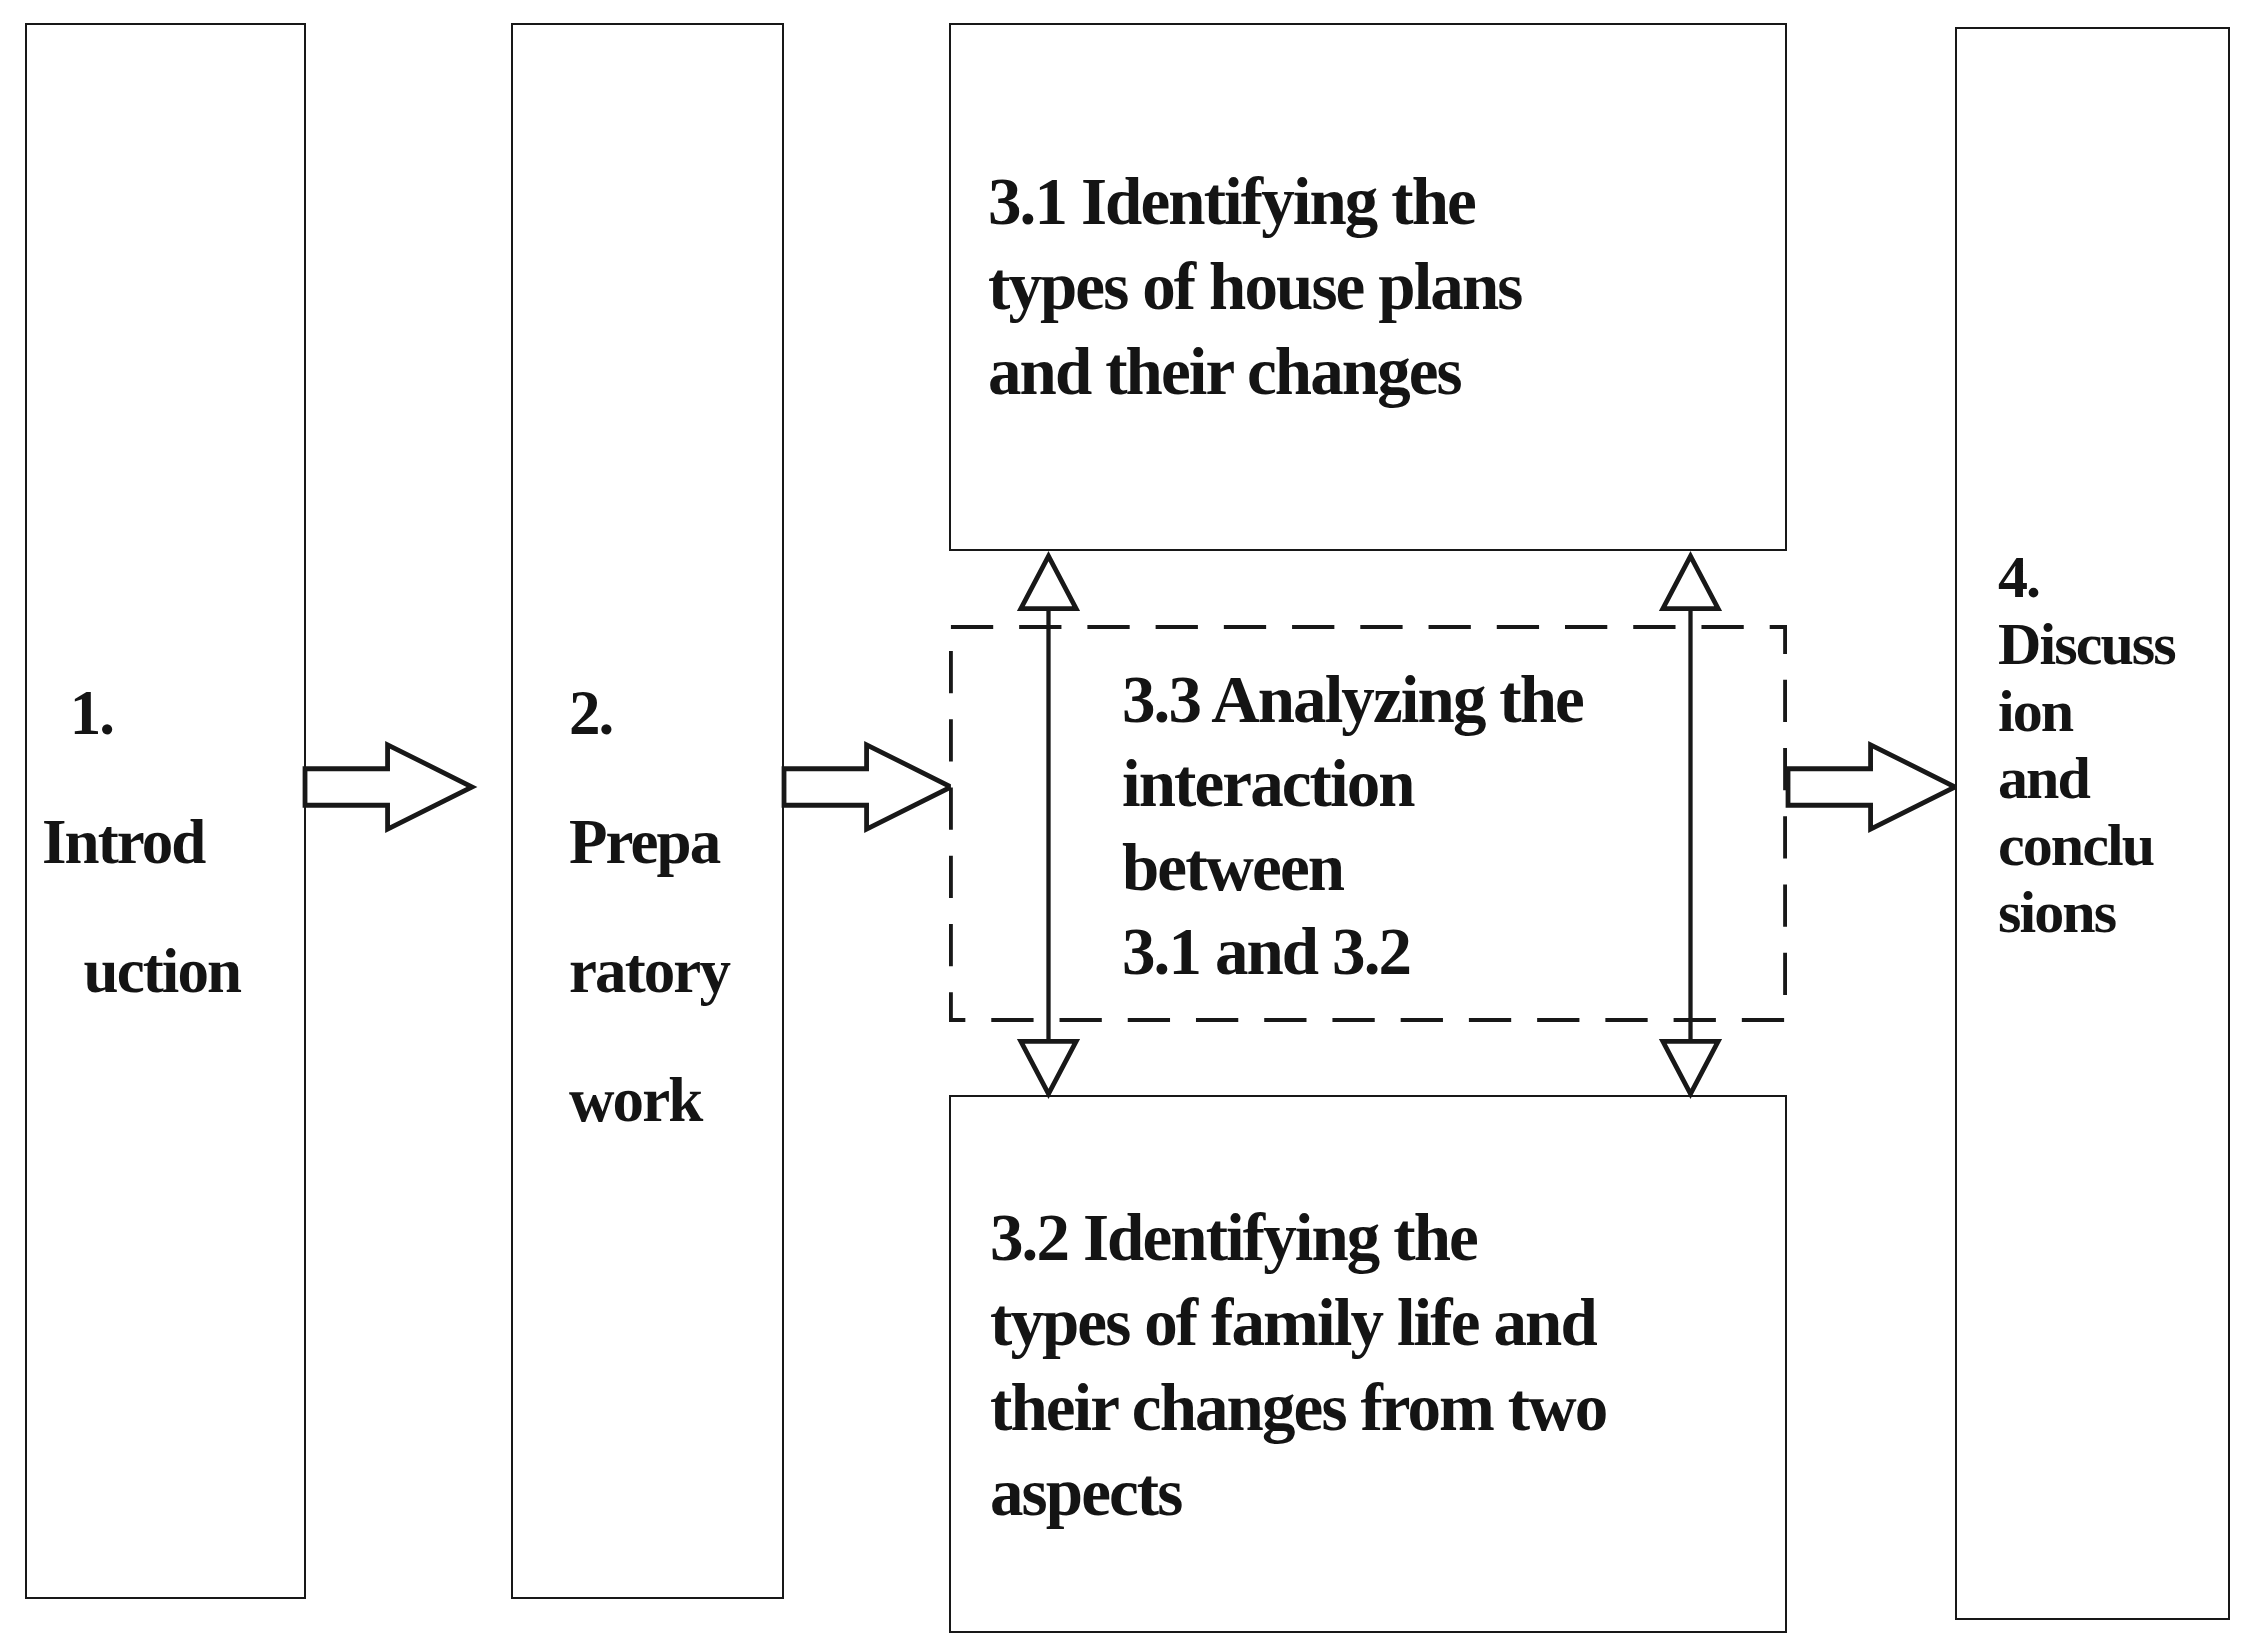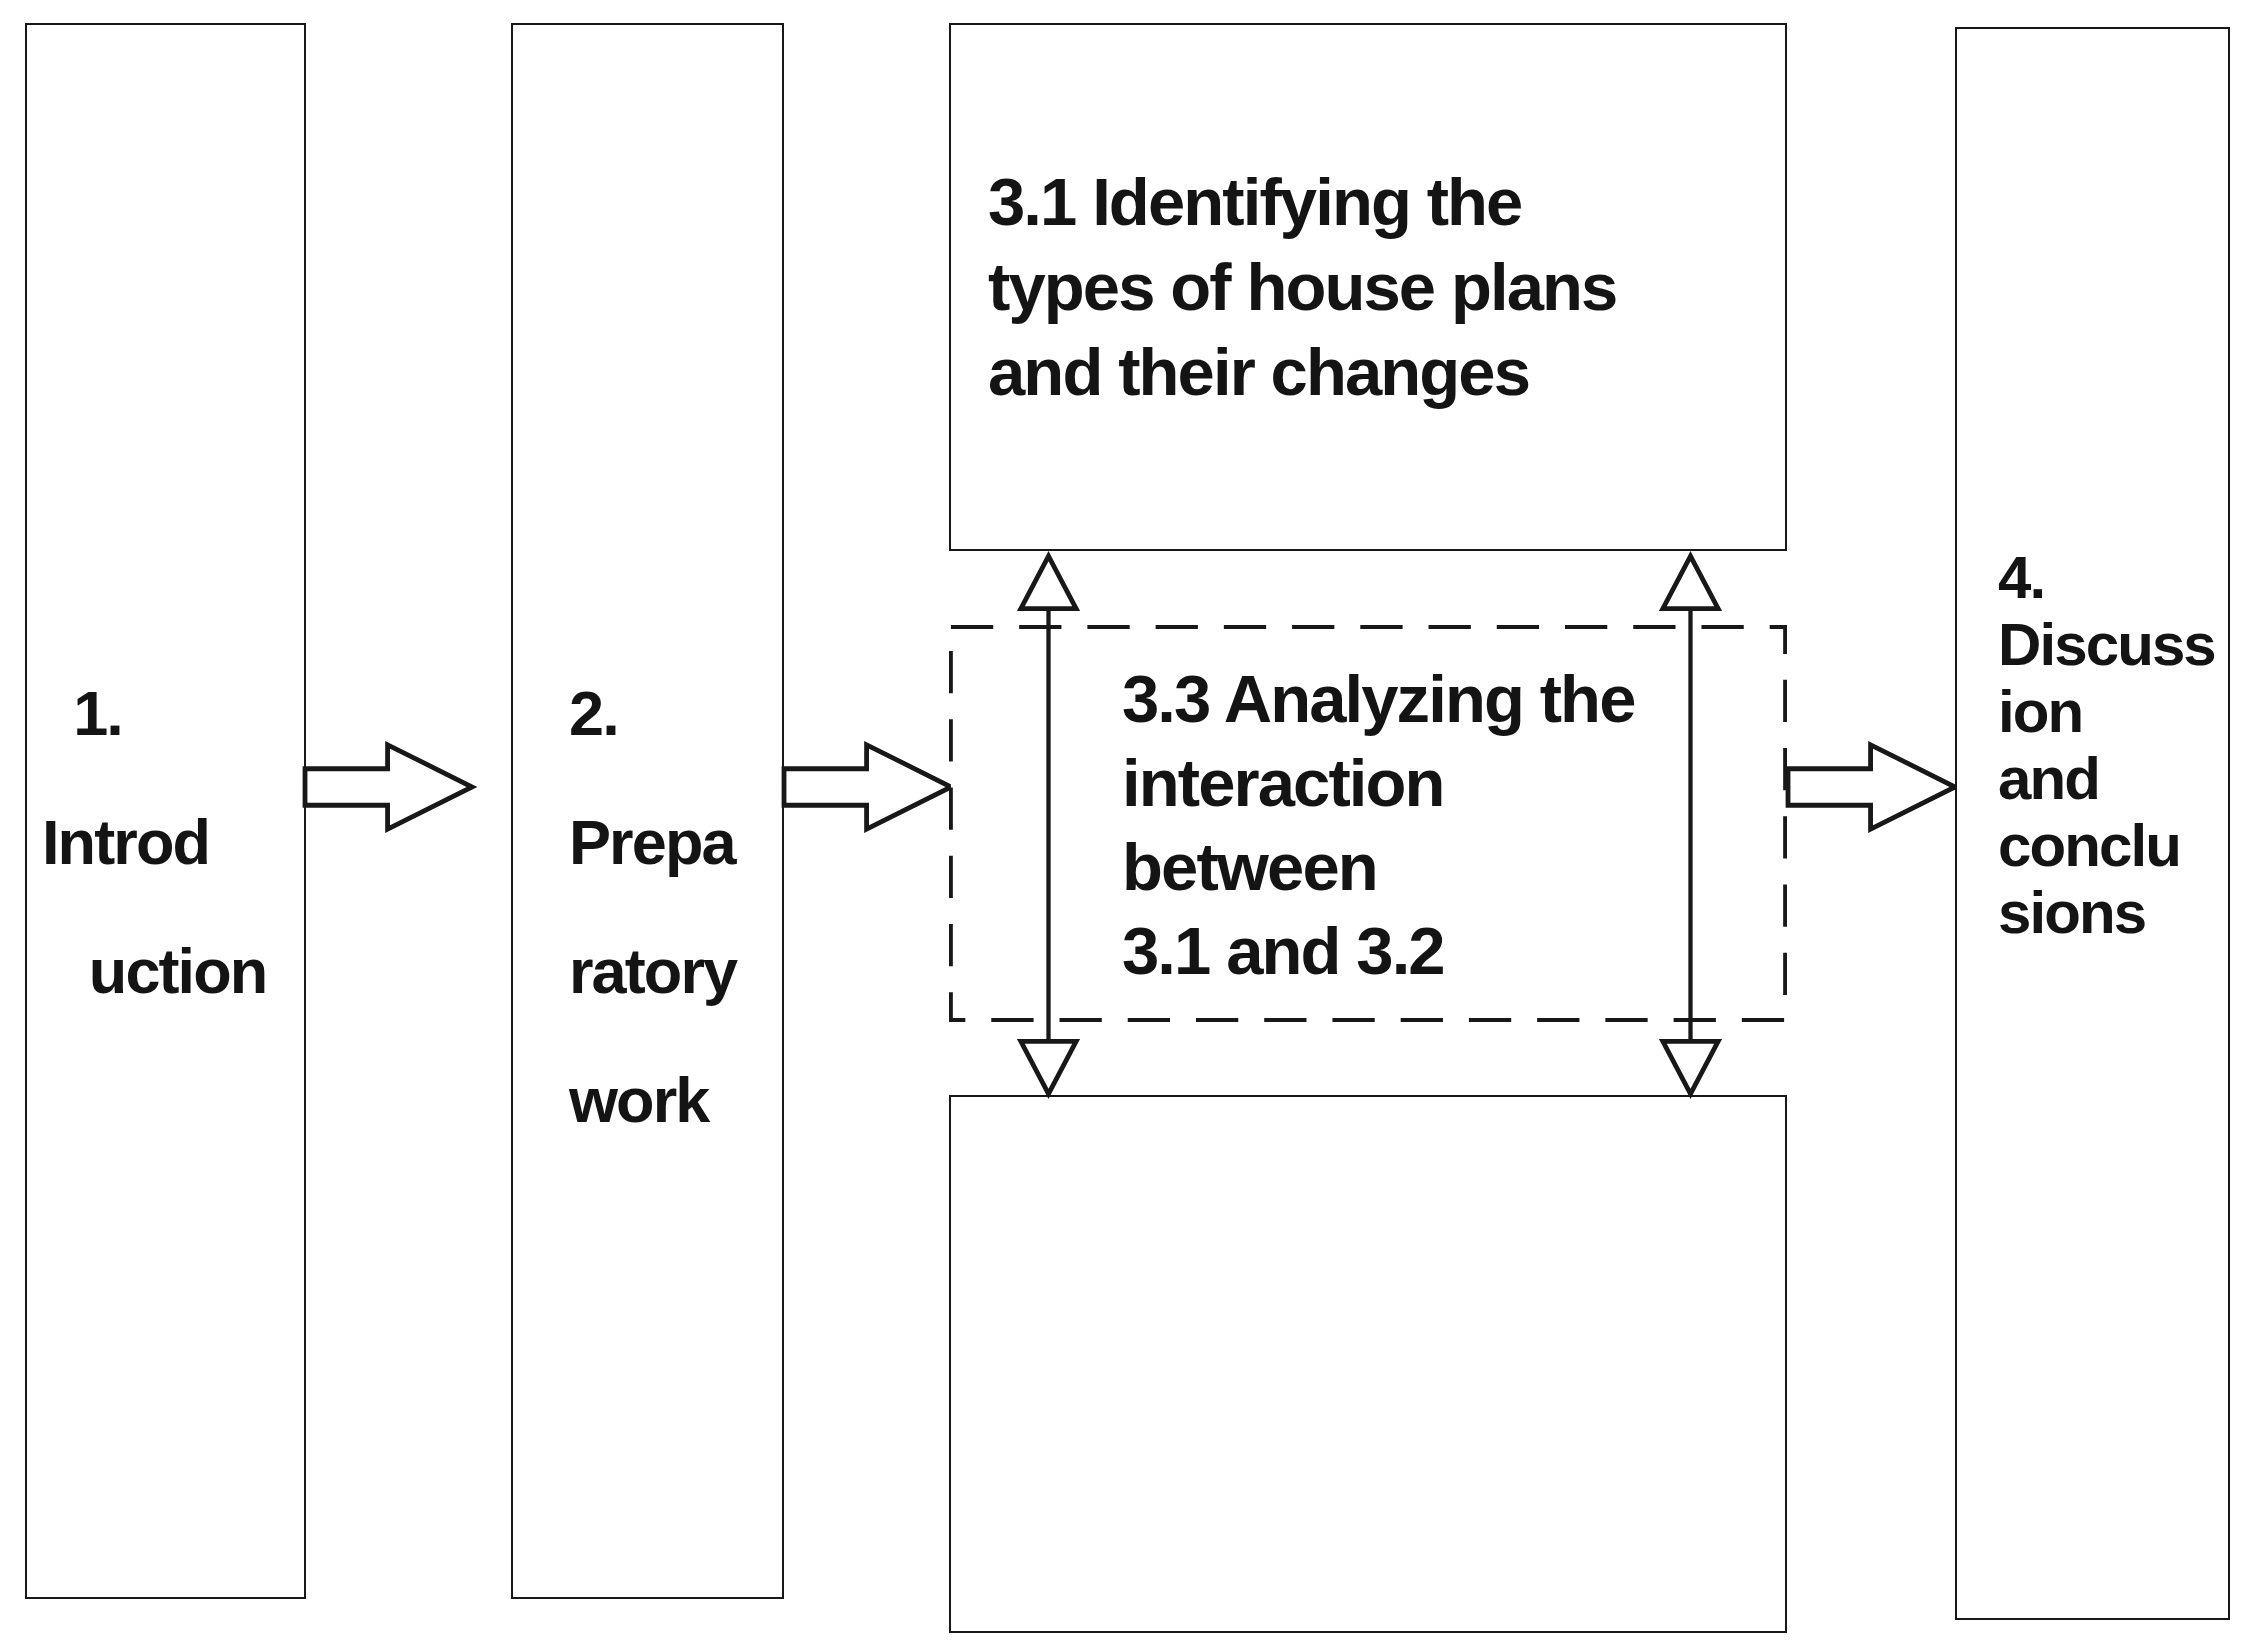--- a/index.html
+++ b/index.html
@@ -16,20 +16,21 @@
     border:2.9px solid #181818;
     background:#ffffff;
     box-sizing:border-box;
   }
   .label{
     position:absolute;
     font-weight:700;
     color:#141414;
     white-space:pre;
     letter-spacing:-1.9px;
+    font-family:Liberation Serif, serif;
   }
   .side-label{ font-size:63px; line-height:129px; }
   .col4-label{ font-size:60px; line-height:67px; }
   .mid-label{ font-size:67px; line-height:85px; }
   .mid-label-tight{ font-size:67px; line-height:84px; }
   svg.connector{ position:absolute; overflow:visible; }
 </style>
 </head>
 <body>
 
@@ -61,20 +62,24 @@
 
   <svg class="connector" style="left:949px; top:625px;" width="838" height="397" viewBox="0 0 872 413">
     <rect x="2" y="2" width="868" height="409" fill="#ffffff" stroke="#181818" stroke-width="4" stroke-dasharray="44 27"></rect>
   </svg>
   <div class="label mid-label-tight" style="left:1122px; top:657px;">3.3 Analyzing the
 interaction
 between
 3.1 and 3.2</div>
 
   <div class="box" style="left:949px; top:1095px; width:838px; height:538px;"></div>
+  <div class="label mid-label" style="left:990px; top:1195px;">3.2 Identifying the
+types of family life and
+their changes from two
+aspects</div>
 
   <svg class="connector" style="left:1018px; top:551px;" width="61" height="548" viewBox="0 0 64 570">
     <line x1="32" y1="58" x2="32" y2="512" stroke="#181818" stroke-width="4.5"></line>
     <polygon points="32,3 3,58 61,58" fill="#ffffff" stroke="#181818" stroke-width="5" stroke-linejoin="miter"></polygon>
     <polygon points="3,512 61,512 32,567" fill="#ffffff" stroke="#181818" stroke-width="5" stroke-linejoin="miter"></polygon>
   </svg>
 
   <svg class="connector" style="left:1660px; top:551px;" width="61" height="548" viewBox="0 0 64 570">
     <line x1="32" y1="58" x2="32" y2="512" stroke="#181818" stroke-width="4.5"></line>
     <polygon points="32,3 3,58 61,58" fill="#ffffff" stroke="#181818" stroke-width="5" stroke-linejoin="miter"></polygon>

